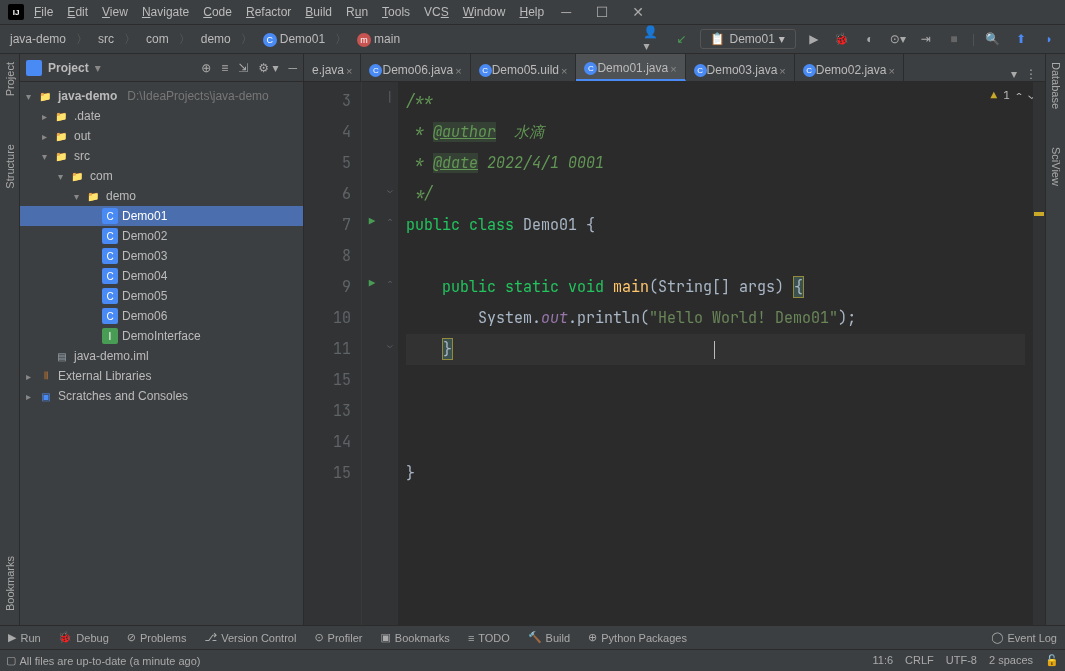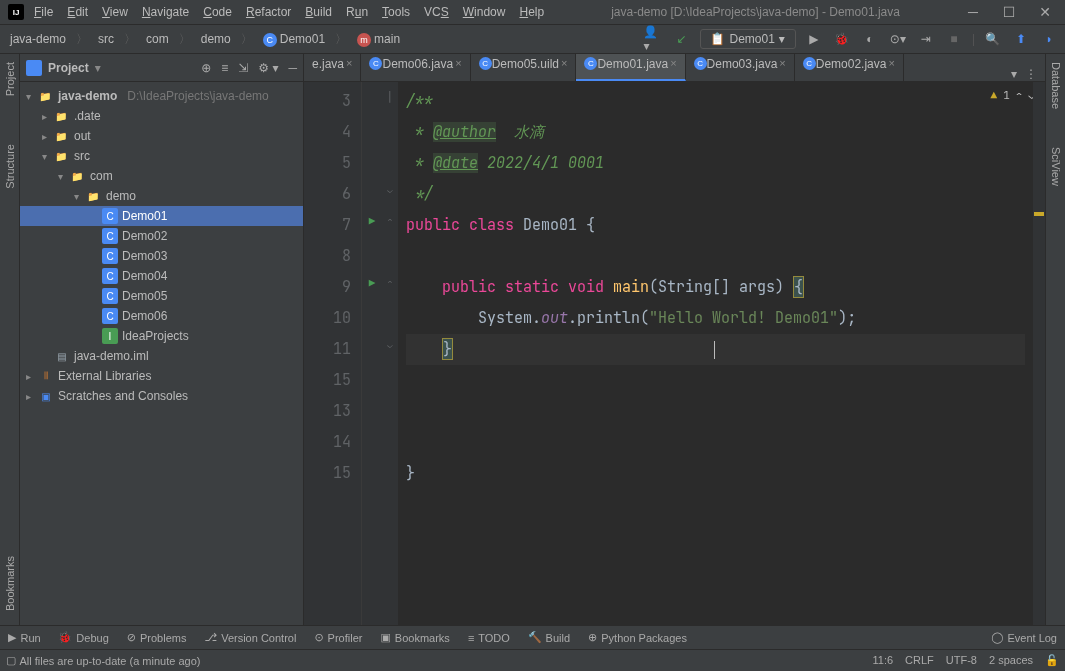--- a/index.html
+++ b/index.html
@@ -43,32 +43,32 @@
 .tree-row .icn { width:16px; height:16px; margin-right:4px; display:flex; align-items:center; justify-content:center; font-size:10px; border-radius:2px; }
 .folder-icn { color:#9aa7b0; }
 .src-folder { color:#4a8af4; }
 .out-folder { color:#cc7832; }
 .class-icn { width:14px; height:14px; border-radius:50%; background:#4a8af4; color:#fff; font-size:9px; }
 .iface-icn { width:14px; height:14px; border-radius:50%; background:#499c54; color:#fff; font-size:9px; }
 .tree-row .path { color:#777; margin-left:10px; }
 
 .editor { flex:1; display:flex; flex-direction:column; background:#2b2b2b; }
 .tabs { height:28px; background:#3c3f41; display:flex; align-items:flex-end; padding-left:0; border-bottom:1px solid #2b2b2b; overflow:hidden; }
-.tab { display:flex; align-items:flex-start; gap:0; padding:4px 8px; background:#3c3f41; border-right:1px solid #2b2b2b; font-size:12px; cursor:pointer; height:28px; }
+.tab { display:flex; align-items:flex-end; gap:0; padding:4px 8px; background:#3c3f41; border-right:1px solid #2b2b2b; font-size:12px; cursor:pointer; height:28px; }
 .tab.active { background:#4e5254; border-bottom:2px solid #4a8af4; }
 .tab .ci { width:13px; height:13px; border-radius:50%; background:#4a8af4; display:flex; align-items:center; justify-content:center; font-size:8px; color:#fff; }
 .tab .close { color:#888; font-size:11px; margin-left:2px; }
 .tab-more { margin-left:auto; padding:0 8px; color:#aaa; display:flex; gap:8px; }
 .code-area { flex:1; display:flex; position:relative; font-family:"Consolas","JetBrains Mono",monospace; font-size:15px; }
 .gutter { width:58px; background:#313335; text-align:right; padding:4px 10px 4px 4px; color:#606366; line-height:31px; border-right:1px solid #3a3a3a; }
 .run-gutter { width:20px; background:#313335; line-height:31px; text-align:center; }
 .run-gutter .rg { color:#499c54; font-size:11px; }
 .fold-gutter { width:16px; background:#313335; line-height:31px; color:#606366; font-size:9px; text-align:center; }
 .code { flex:1; padding:4px 8px; line-height:31px; white-space:pre; color:#a9b7c6; position:relative; }
-.code .kw { color:#ec4899; }
+.code .kw { color:#22c55e; }
 .code .cm { color:#629755; font-style:italic; }
 .code .doctag { color:#629755; font-style:italic; text-decoration:underline; background:#364135; }
 .code .cls { color:#a9b7c6; }
 .code .fn { color:#ffc66d; }
 .code .str { color:#6a8759; }
 .code .field { color:#9876aa; font-style:italic; }
 .code .brace-hl { background:#3b514d; border:1px solid #948a3d; }
 .code .cursor-line { background:#323232; display:block; }
 .warn-badge { position:absolute; top:6px; right:10px; color:#bbb; font-size:11px; display:flex; align-items:center; gap:6px; }
 .warn-badge .warn-icon { color:#c9a82a; }
@@ -96,21 +96,20 @@
     <span><u>N</u>avigate</span>
     <span><u>C</u>ode</span>
     <span><u>R</u>efactor</span>
     <span><u>B</u>uild</span>
     <span>R<u>u</u>n</span>
     <span><u>T</u>ools</span>
     <span>VC<u>S</u></span>
     <span><u>W</u>indow</span>
     <span><u>H</u>elp</span>
   </div>
-  <div class="title">java-demo [D:\IdeaProjects\java-demo] - Demo01.java</div>
   <div class="winctl">
     <span>─</span>
     <span>☐</span>
     <span>✕</span>
   </div>
 </div>
 
 <div class="navbar">
   <div class="breadcrumb">
     <span class="bc-item">java-demo</span>
@@ -213,21 +212,21 @@
       <div class="tree-row" style="padding-left:82px">
           <span class="icn class-icn">C</span>
           <span>Demo05</span>
         </div>
       <div class="tree-row" style="padding-left:82px">
           <span class="icn class-icn">C</span>
           <span>Demo06</span>
         </div>
       <div class="tree-row" style="padding-left:82px">
           <span class="icn iface-icn">I</span>
-          <span>IdeaProjects</span>
+          <span>DemoInterface</span>
         </div>
       <div class="tree-row" style="padding-left:34px">
           <span class="icn" style="color:#9aa7b0">▤</span>
           <span>java-demo.iml</span>
         </div>
       <div class="tree-row" style="padding-left:6px">
           <span class="chev">▸</span>
           <span class="icn" style="color:#cc7832">⫴</span>
           <span>External Libraries</span>
         </div>

